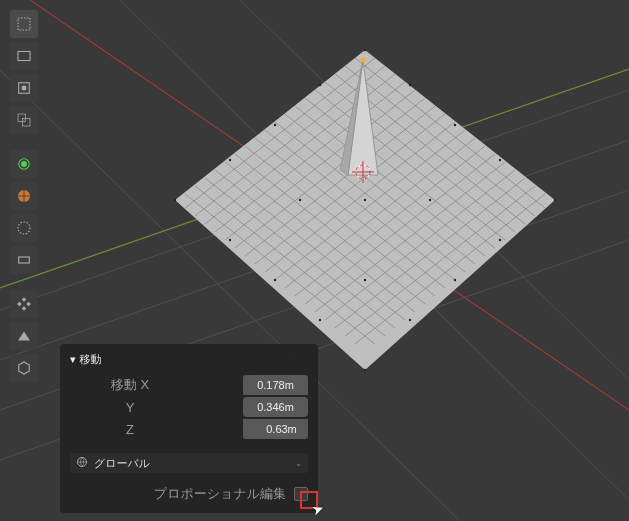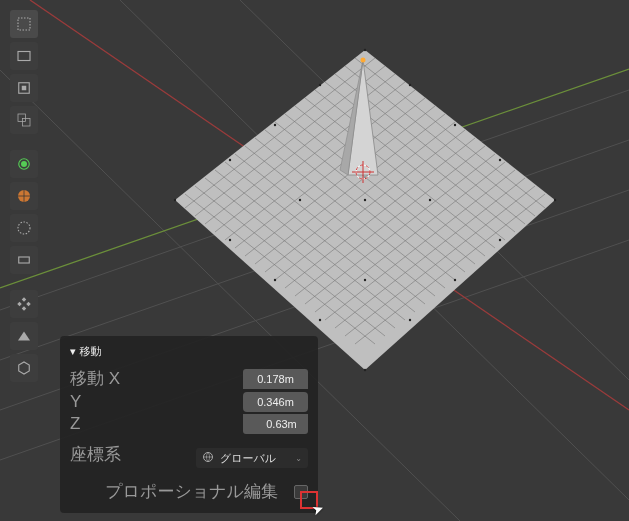--- a/index.html
+++ b/index.html
@@ -59,23 +59,23 @@
     padding: 2px 0 8px 0;
   }
   .panel-row {
     display: flex;
     align-items: center;
     margin-bottom: 2px;
     gap: 6px;
   }
   .panel-label {
     width: 120px;
-    text-align: left;
+    text-align: center;
     color: #999;
-    font-size: 17px;
+    font-size: 13px;
   }
   .num-field {
     flex: 1;
     height: 20px;
     background: #595959;
     border-radius: 3px;
     display: flex;
     align-items: center;
     justify-content: center;
     color: #eee;
@@ -307,32 +307,31 @@
   </div>
   <div class="panel-row">
     <div class="panel-label">Y</div>
     <div class="num-field mid">0.346m</div>
   </div>
   <div class="panel-row">
     <div class="panel-label">Z</div>
     <div class="num-field bot">0.63m</div>
   </div>
   <div class="panel-row" style="margin-top:6px;">
-    <div class="panel-label">座標系</div>
     <div class="dropdown">
       <span>
         <svg width="12" height="12" viewBox="0 0 24 24">
             <circle cx="12" cy="12" r="9" fill="none" stroke="#ccc" stroke-width="1.5"></circle>
             <path d="M3 12h18M12 3c4 4 4 14 0 18M12 3c-4 4-4 14 0 18" fill="none" stroke="#ccc" stroke-width="1"></path>
           </svg>
       </span>
       <span>グローバル</span>
       <span class="chev">⌄</span>
     </div>
   </div>
   <div class="checkbox-row">
-    <div class="panel-label" style="width:auto;margin-right:14px;font-family:Liberation Mono, monospace;">プロポーショナル編集</div>
+    <div class="panel-label" style="width:auto;margin-right:6px;font-family:Liberation Mono, monospace;">プロポーショナル編集</div>
     <div class="checkbox"></div>
   </div>
 </div>
 
 <div class="cursor-mark" style="left:300px; bottom:12px;"></div>
 <div class="cursor-arrow" style="left:312px; bottom:4px;">➤</div>
 
 </body></html>

